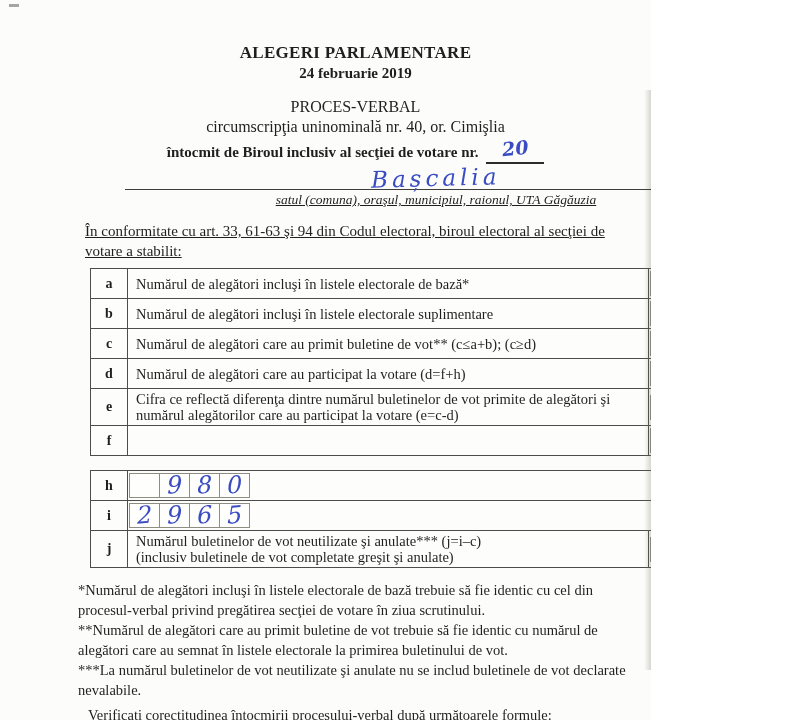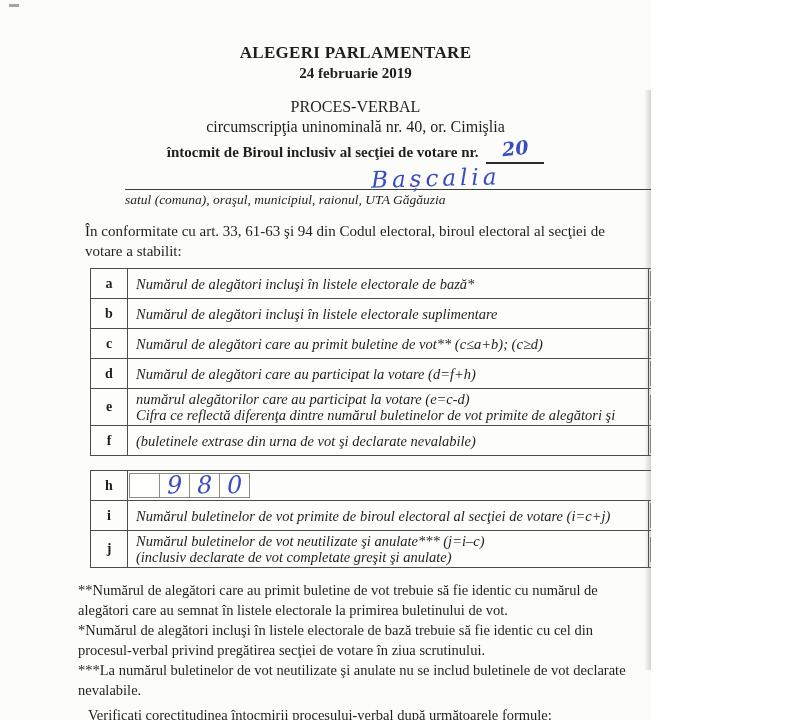--- a/index.html
+++ b/index.html
@@ -28,40 +28,40 @@
   
   .locality-line{
     margin-left:125px; width:622px; height:25px; position:relative;
     border-bottom:1.5px solid #3e3e3a; text-align:center;
   }
   .hw-locality{
     font-size:23px; letter-spacing:4px; display:inline-block;
     transform:rotate(-1.5deg); position:relative; top:1px;
   }
   .locality-caption{
-    margin-left:125px; width:622px; 
-    font-style:italic; font-size:13.5px; line-height:17px; padding-top:1px;
-  }
-  
-  .intro{margin:13px 18px 0 85px; font-size:15px; line-height:20px;}
+    margin-left:125px; width:622px; text-align:center;
+    font-style:italic; font-size:13.5px; line-height:17px; padding-top:1px;text-decoration:underline;
+  }
+  
+  .intro{margin:13px 18px 0 85px; font-size:15px; line-height:20px;text-decoration:underline;}
   
   .tbl{margin-left:90px; width:698px; border:1px solid #4c4c48; box-sizing:border-box; background:#fdfdfb;}
   .tbl1{margin-top:7px;}
   .tbl2{margin-top:14px;}
   .row{display:flex; align-items:stretch; border-top:1px solid #4c4c48;}
   .row:first-child{border-top:none;}
   .cell-letter{
     width:36px; flex:0 0 36px; border-right:1px solid #4c4c48;
     display:flex; align-items:center; justify-content:center;
     font-weight:bold; font-size:14px;
   }
   .cell-desc{
     flex:1 1 auto; border-right:1px solid #4c4c48;
     padding:6px 8px; font-size:14.5px; line-height:16px;
-    display:flex; flex-direction:column; justify-content:center;font-style:italic;
+    display:flex; flex-direction:column; justify-content:flex-end;
   }
   .row.two .cell-desc{padding:2px 8px;}
   .cell-value{
     width:136px; flex:0 0 136px; display:flex; align-items:center; padding:2px 1px;
   }
   .strip{display:flex;}
   .digit-box{
     width:31px; height:25px; box-sizing:border-box;
     border:1px solid #8d8d82; margin-left:-1px; background:#fefefc;
     display:flex; align-items:flex-end; justify-content:center; overflow:visible;
@@ -204,22 +204,22 @@
         <div class="digit-box">
               <span class="hw digit">0</span>
             </div>
       </div>
         </div>
     </div>
 
     <div class="row two">
       <div class="cell-letter">e</div>
       <div class="cell-desc">
+        <span>Cifra ce reflectă diferenţa dintre numărul buletinelor de vot primite de alegători şi</span>
         <span>numărul alegătorilor care au participat la votare (e=c-d)</span>
-        <span>Cifra ce reflectă diferenţa dintre numărul buletinelor de vot primite de alegători şi</span>
       </div>
       <div class="cell-value">
           <div class="strip">
         <div class="digit-box">
               <span class="hw digit"></span>
             </div>
         <div class="digit-box">
               <span class="hw digit"></span>
             </div>
         <div class="digit-box">
@@ -228,21 +228,20 @@
         <div class="digit-box">
               <span class="hw digit">0</span>
             </div>
       </div>
         </div>
     </div>
 
     <div class="row two">
       <div class="cell-letter">f</div>
       <div class="cell-desc">
-        <span>(buletinele extrase din urna de vot şi declarate nevalabile)</span>
       </div>
       <div class="cell-value">
           <div class="strip">
         <div class="digit-box">
               <span class="hw digit"></span>
             </div>
         <div class="digit-box">
               <span class="hw digit"></span>
             </div>
         <div class="digit-box">
@@ -274,23 +273,20 @@
             </div>
         <div class="digit-box">
               <span class="hw digit">0</span>
             </div>
       </div>
         </div>
     </div>
 
     <div class="row">
       <div class="cell-letter">i</div>
-      <div class="cell-desc">
-          <span>Numărul buletinelor de vot primite de biroul electoral al secţiei de votare (i=c+j)</span>
-        </div>
       <div class="cell-value">
           <div class="strip">
         <div class="digit-box">
               <span class="hw digit">2</span>
             </div>
         <div class="digit-box">
               <span class="hw digit">9</span>
             </div>
         <div class="digit-box">
               <span class="hw digit">6</span>
@@ -299,21 +295,21 @@
               <span class="hw digit">5</span>
             </div>
       </div>
         </div>
     </div>
 
     <div class="row two">
       <div class="cell-letter">j</div>
       <div class="cell-desc">
         <span>Numărul buletinelor de vot neutilizate şi anulate*** (j=i–c)</span>
-        <span>(inclusiv declarate de vot completate greşit şi anulate)</span>
+        <span>(inclusiv buletinele de vot completate greşit şi anulate)</span>
       </div>
       <div class="cell-value">
           <div class="strip">
         <div class="digit-box">
               <span class="hw digit">1</span>
             </div>
         <div class="digit-box">
               <span class="hw digit">9</span>
             </div>
         <div class="digit-box">
@@ -322,22 +318,22 @@
         <div class="digit-box">
               <span class="hw digit">6</span>
             </div>
       </div>
         </div>
     </div>
 
   </div>
 
   <div class="footnotes">
+    <div>*Numărul de alegători incluşi în listele electorale de bază trebuie să fie identic cu cel din procesul-verbal privind pregătirea secţiei de votare în ziua scrutinului.</div>
     <div>**Numărul de alegători care au primit buletine de vot trebuie să fie identic cu numărul de alegători care au semnat în listele electorale la primirea buletinului de vot.</div>
-    <div>*Numărul de alegători incluşi în listele electorale de bază trebuie să fie identic cu cel din procesul-verbal privind pregătirea secţiei de votare în ziua scrutinului.</div>
     <div>***La numărul buletinelor de vot neutilizate şi anulate nu se includ buletinele de vot declarate nevalabile.</div>
   </div>
 
   <div class="verify">
     <div>Verificaţi corectitudinea întocmirii procesului-verbal după următoarele formule:</div>
 
   </div>
 </div>
 
 </body></html>

